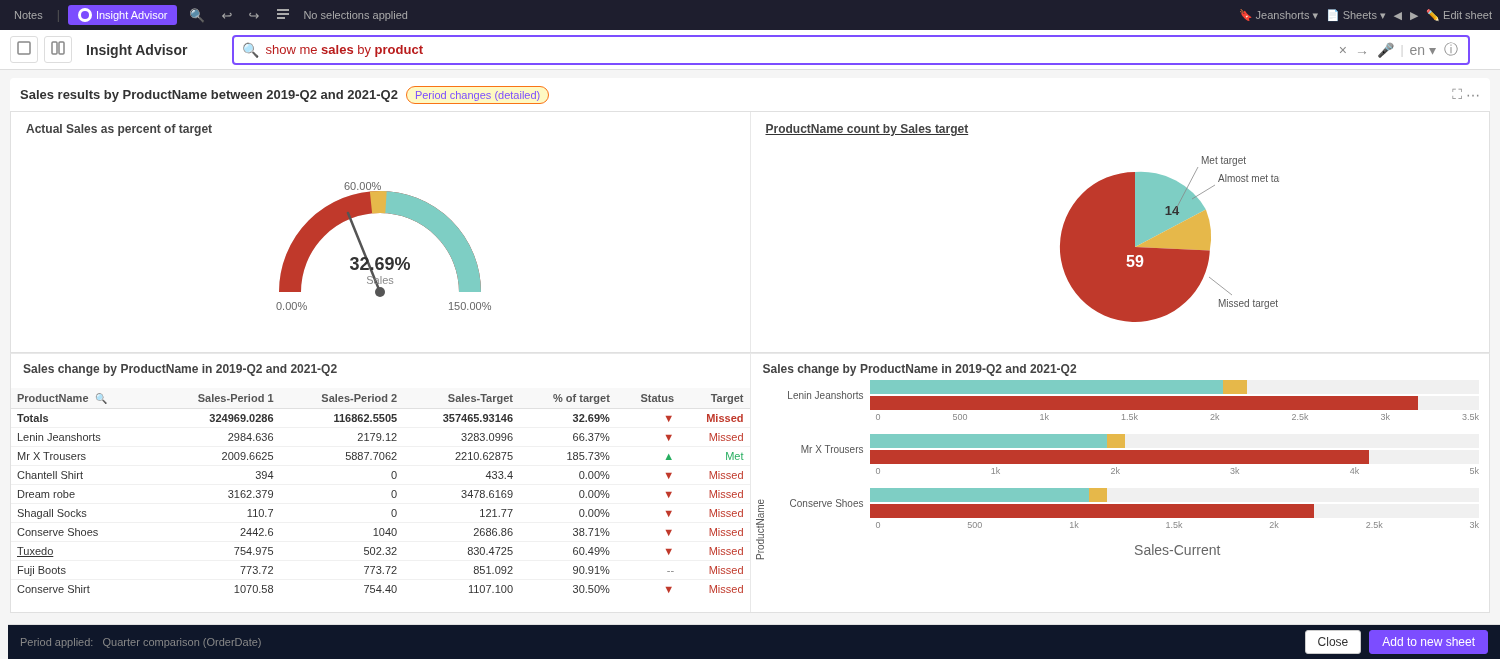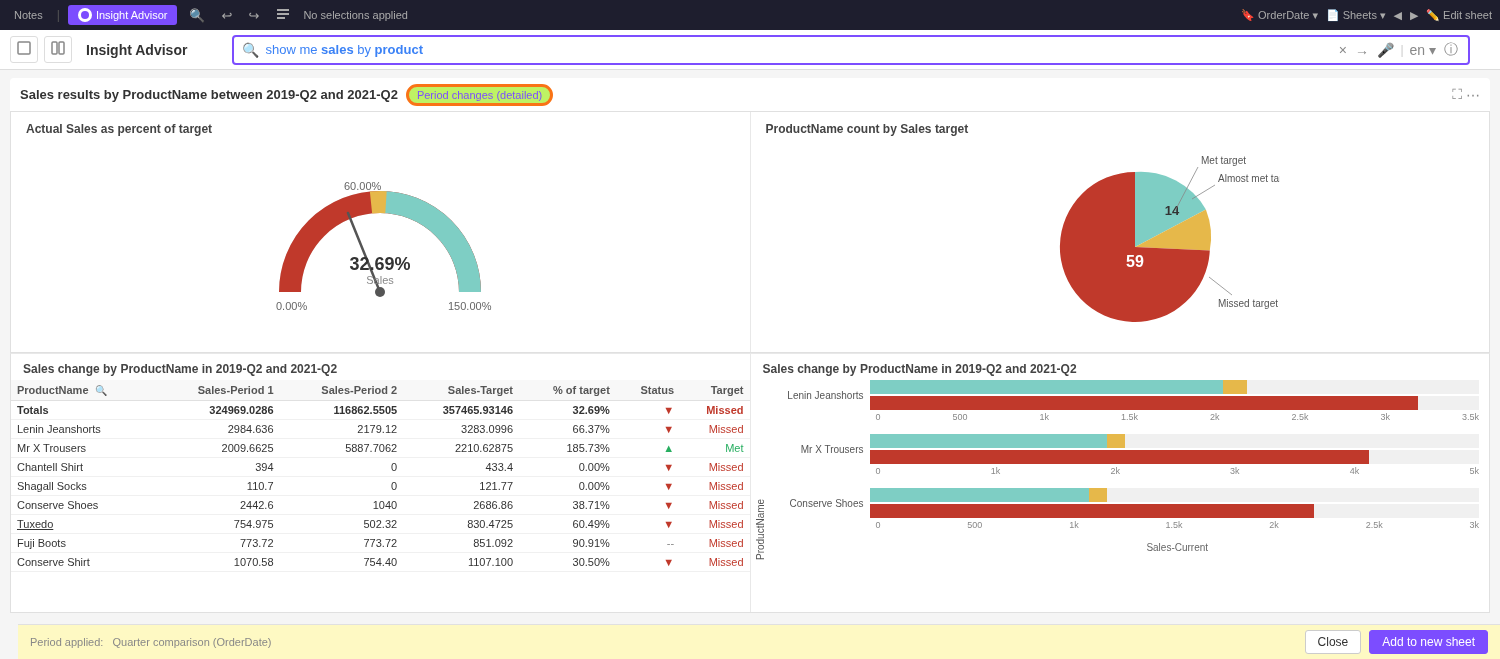--- a/index.html
+++ b/index.html
@@ -38,55 +38,55 @@
     .main { background: #f5f5f5; padding: 8px 10px; height: calc(100vh - 70px); overflow: hidden; }
     
     
     .result-header {
       display: flex; align-items: center; gap: 8px;
       background: #fff; padding: 6px 10px; border-radius: 4px 4px 0 0;
       border-bottom: 1px solid #e0e0e0; height: 34px;
     }
     .result-title { font-size: 13px; font-weight: 600; color: #333; }
     .badge {
-      background: #bef264; color: #7c4dff; padding: 2px 8px;
-      border-radius: 12px; font-size: 11px; border: 3px solid #f97316;
+      background: #fef9c3; color: #7c4dff; padding: 2px 8px;
+      border-radius: 12px; font-size: 11px; border: 1px solid #f97316;
     }
     .result-header-actions { margin-left: auto; display: flex; gap: 4px; }
     .result-header-btn { background: none; border: none; cursor: pointer; color: #888; font-size: 14px; }
     
     
     .charts-area {
       display: flex; background: #fff;
       border: 1px solid #e0e0e0; border-top: none; align-items: center;
     }
     
     .chart-left { flex: 1; padding: 10px 15px; border-right: 1px solid #e8e8e8; }
-    .chart-right { flex: 1; padding: 10px 15px; }
+    .chart-right { flex: 1; padding: 10px 15px; text-decoration: underline; }
     .chart-title { font-size: 12px; font-weight: 600; color: #444; margin-bottom: 6px; }
     
     
     .gauge-container { display: flex; justify-content: center; align-items: center; height: 200px; position: relative; }
     .gauge-svg { width: 260px; height: 180px; }
     
     
     .pie-container { display: flex; justify-content: center; align-items: center; height: 200px; position: relative; }
     
     
     .bottom-area {
       display: flex; background: #fff;
       border: 1px solid #e0e0e0; border-top: 1px solid #e8e8e8;
       height: 260px;
     }
     
     .table-section { flex: 1; border-right: 1px solid #e8e8e8; overflow: hidden; }
     .section-title { font-size: 12px; font-weight: 600; color: #444; padding: 8px 12px 4px; }
     
     
-    .data-table { width: 100%; border-collapse: collapse; font-size: 11px; }
+    .data-table { width: 100%; border-collapse: collapse; font-size: 11px; margin-top: 8px; }
     .data-table th {
       background: #f8f8f8; padding: 4px 6px; text-align: right;
       font-weight: 600; color: #555; border-bottom: 1px solid #e0e0e0;
       white-space: nowrap; font-size: 11px;
     }
     .data-table th:first-child { text-align: left; }
     .data-table td { padding: 3px 6px; text-align: right; border-bottom: 1px solid #f0f0f0; font-size: 11px; }
     .data-table td:first-child { text-align: left; }
     .data-table tr.totals td { font-weight: 400; }
     
@@ -94,22 +94,22 @@
     .status-met { color: #27ae60; }
     .arrow-down { color: #c0392b; }
     .arrow-up { color: #27ae60; }
     
     
     .bar-section { flex: 1; overflow: hidden; }
     
     
     .footer {
       display: flex; align-items: center; justify-content: space-between;
-      padding: 5px 12px; background: #fef9c3; border-top: 1px solid #e0e0e0;
-      font-size: 11px; color: #888; position: fixed; bottom: 0; left: 18px; right: 0;
+      padding: 5px 12px; background: #0f172a; border-top: 1px solid #e0e0e0;
+      font-size: 11px; color: #888; position: fixed; bottom: 0; left: 8px; right: 0;
     }
     .footer-right { display: flex; gap: 8px; }
     .footer-btn {
       padding: 4px 12px; border-radius: 3px; border: 1px solid #ccc;
       cursor: pointer; font-size: 12px;
     }
     .footer-btn-close { background: #fff; color: #333; }
     .footer-btn-add { background: #7c4dff; color: white; border-color: #7c4dff; }
     
     .th-search { margin-left: 4px; font-size: 10px; color: #aaa; cursor: pointer; }
@@ -146,21 +146,21 @@
     <svg width="16" height="16" viewBox="0 0 16 16">
         <rect x="2" y="3" width="12" height="2" fill="#aaa"></rect>
         <rect x="2" y="7" width="12" height="2" fill="#aaa"></rect>
         <rect x="2" y="11" width="8" height="2" fill="#aaa"></rect>
       </svg>
   </button>
   <span style="font-size:11px;color:#aaa;">No selections applied</span>
   <div class="topbar-right">
     <button class="topbar-right-btn">
       <span>🔖</span>
-      <span>OrderDate</span>
+      <span>Jeanshorts</span>
       <span>▾</span>
     </button>
     <button class="topbar-right-btn">
       <span>📄</span>
       <span>Sheets</span>
       <span>▾</span>
     </button>
     <button class="topbar-right-btn">◀</button>
     <button class="topbar-right-btn">▶</button>
     <button class="topbar-right-btn">
@@ -179,21 +179,21 @@
   <button class="layout-btn">
     <svg width="14" height="14" viewBox="0 0 14 14">
         <rect x="1" y="1" width="5" height="12" rx="1" fill="none" stroke="#888" stroke-width="1.5"></rect>
         <rect x="8" y="1" width="5" height="12" rx="1" fill="none" stroke="#888" stroke-width="1.5"></rect>
       </svg>
   </button>
   <span class="toolbar2-title">Insight Advisor</span>
 
   <div class="search-bar">
     <span class="search-icon">🔍</span>
-    <div style="flex:1; font-size:13px; color:#3b82f6;">
+    <div style="flex:1; font-size:13px; color:#b91c1c;">
       show me <strong>sales</strong> by <strong>product</strong>
     </div>
     <div class="search-actions">
       <button class="search-action-btn">×</button>
       <button class="search-action-btn">→</button>
       <button class="search-action-btn">🎤</button>
       <span style="color:#ccc;">|</span>
       <button class="search-action-btn">en ▾</button>
       <button class="search-action-btn">ⓘ</button>
     </div>
@@ -317,20 +317,29 @@
             <tr>
               <td style="cursor:pointer;">Chantell Shirt</td>
               <td>394</td>
               <td>0</td>
               <td>433.4</td>
               <td>0.00%</td>
               <td class="arrow-down">▼</td>
               <td class="status-missed">Missed</td>
             </tr>
             <tr>
+              <td style="cursor:pointer;">Dream robe</td>
+              <td>3162.379</td>
+              <td>0</td>
+              <td>3478.6169</td>
+              <td>0.00%</td>
+              <td class="arrow-down">▼</td>
+              <td class="status-missed">Missed</td>
+            </tr>
+            <tr>
               <td style="cursor:pointer;">Shagall Socks</td>
               <td>110.7</td>
               <td>0</td>
               <td>121.77</td>
               <td>0.00%</td>
               <td class="arrow-down">▼</td>
               <td class="status-missed">Missed</td>
             </tr>
             <tr>
               <td style="cursor:pointer;">Conserve Shoes</td>
@@ -451,21 +460,21 @@
               <span>0</span>
                 <span>500</span>
                 <span>1k</span>
                 <span>1.5k</span>
                 <span>2k</span>
                 <span>2.5k</span>
                 <span>3k</span>
             </div>
           </div>
 
-          <div style="text-align:center;margin-left:106px;font-size:10px;color:#666;">Sales-Current</div>
+          <div style="text-align:center;margin-left:106px;font-size:14px;color:#666;">Sales-Current</div>
         </div>
       </div>
     </div>
 
   </div>
 
 </div>
 
 <div class="footer">
   <div>

